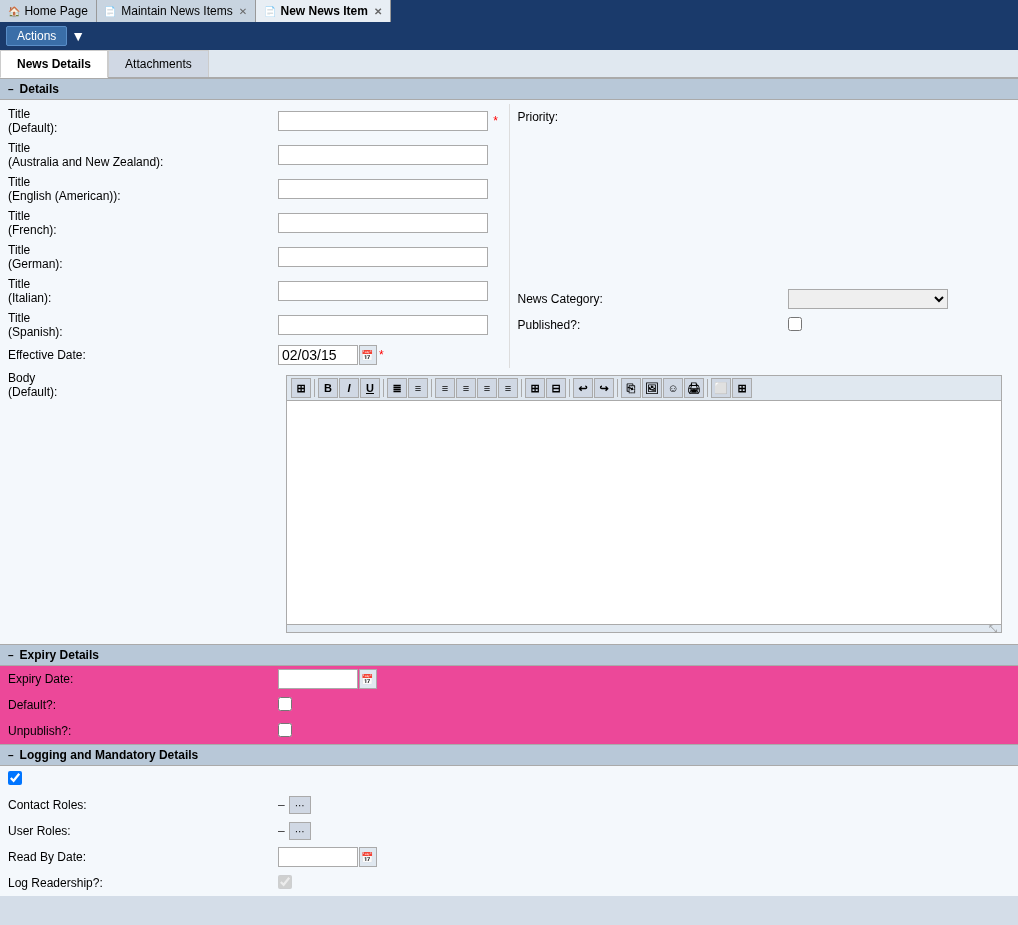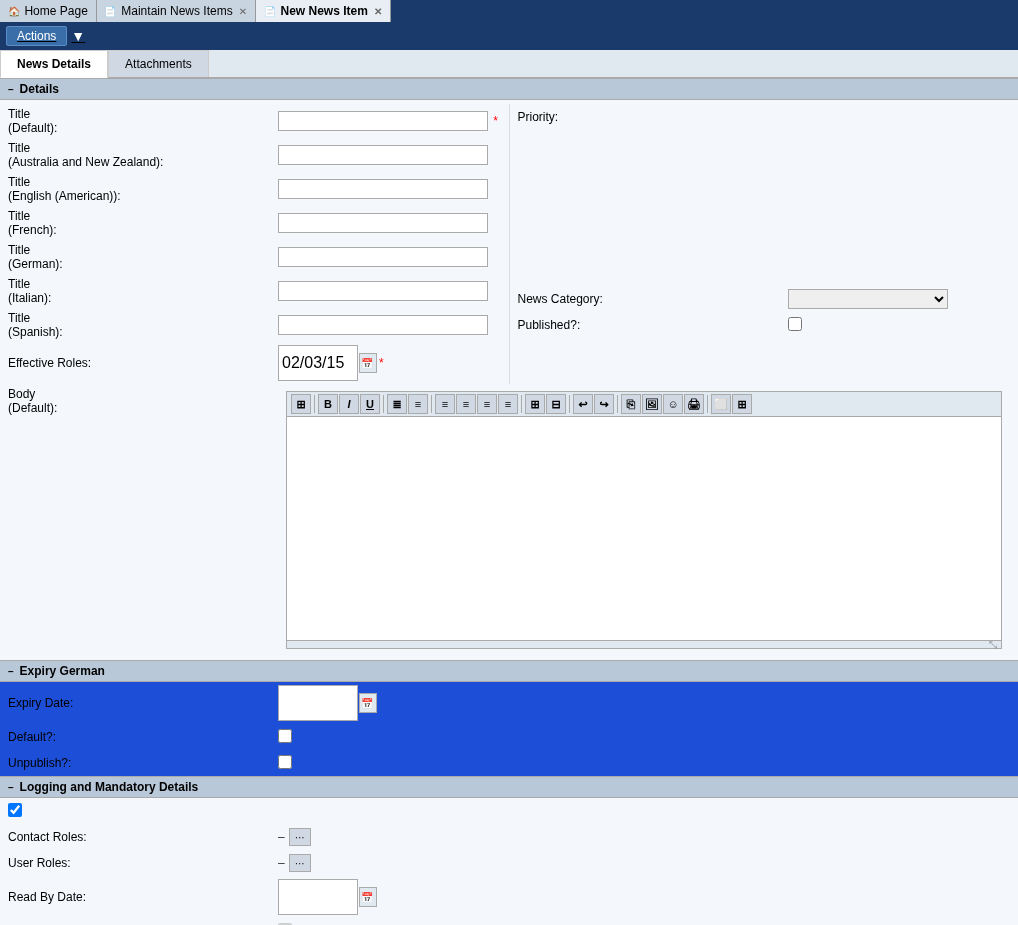--- a/index.html
+++ b/index.html
@@ -39,21 +39,20 @@
       color: #666;
     }
 
     
     .actions-bar {
       display: flex;
       align-items: center;
       background: #1a3a6b;
       padding: 4px 6px;
       height: 28px;
-      text-decoration: underline;
     }
     .actions-button {
       background: #3a6ea8;
       color: white;
       border: 1px solid #5a8ec8;
       padding: 2px 10px;
       cursor: pointer;
       font-size: 12px;
       border-radius: 2px;
     }
@@ -162,25 +161,25 @@
       font-size: 12px;
     }
 
     
     .date-row {
       display: flex;
       align-items: center;
     }
     .date-input {
       width: 80px;
-      height: 36px;
+      height: 20px;
       border: 1px solid #aaa;
       background: white;
       padding: 1px 3px;
-      font-size: 16px;
+      font-size: 14px;
     }
     .date-btn {
       width: 18px;
       height: 20px;
       background: #e0e8f0;
       border: 1px solid #aaa;
       cursor: pointer;
       font-size: 10px;
       display: flex;
       align-items: center;
@@ -253,21 +252,21 @@
       display: flex;
       align-items: center;
       justify-content: flex-end;
       padding-right: 4px;
       font-size: 10px;
       color: #888;
     }
 
     
     .expiry-section {
-      background: #1d4ed8;
+      background: #ec4899;
     }
 
     
     .logging-section {
       background: #f4f8fc;
     }
 
     
     .pick-btn {
       width: 22px;
@@ -372,21 +371,21 @@
         </div>
 
         <div class="form-row">
           <div class="form-label">Title<br>(Spanish):</div>
           <div class="form-control">
             <input type="text" class="form-input" value="" style="">
           </div>
         </div>
 
         <div class="form-row">
-          <div class="form-label">Effective Roles:</div>
+          <div class="form-label">Effective Date:</div>
           <div class="form-control date-row">
             <input type="text" class="date-input" value="02/03/15" style="">
             <button class="date-btn">📅</button>
             <span class="required">*</span>
           </div>
         </div>
 
 
       </div>
 
@@ -458,21 +457,21 @@
           <textarea class="editor-body" style=""></textarea>
           <div class="editor-resize">⤡</div>
         </div>
       </div>
     </div>
 
   </div>
 
   <div class="section-header">
     <span class="section-toggle">–</span>
-    <span>Expiry German</span>
+    <span>Expiry Details</span>
   </div>
 
   <div class="expiry-section">
 
     <div class="form-row">
       <div class="form-label">Expiry Date:</div>
       <div class="form-control date-row">
         <input type="text" class="date-input" value="" style="">
         <button class="date-btn">📅</button>
       </div>

